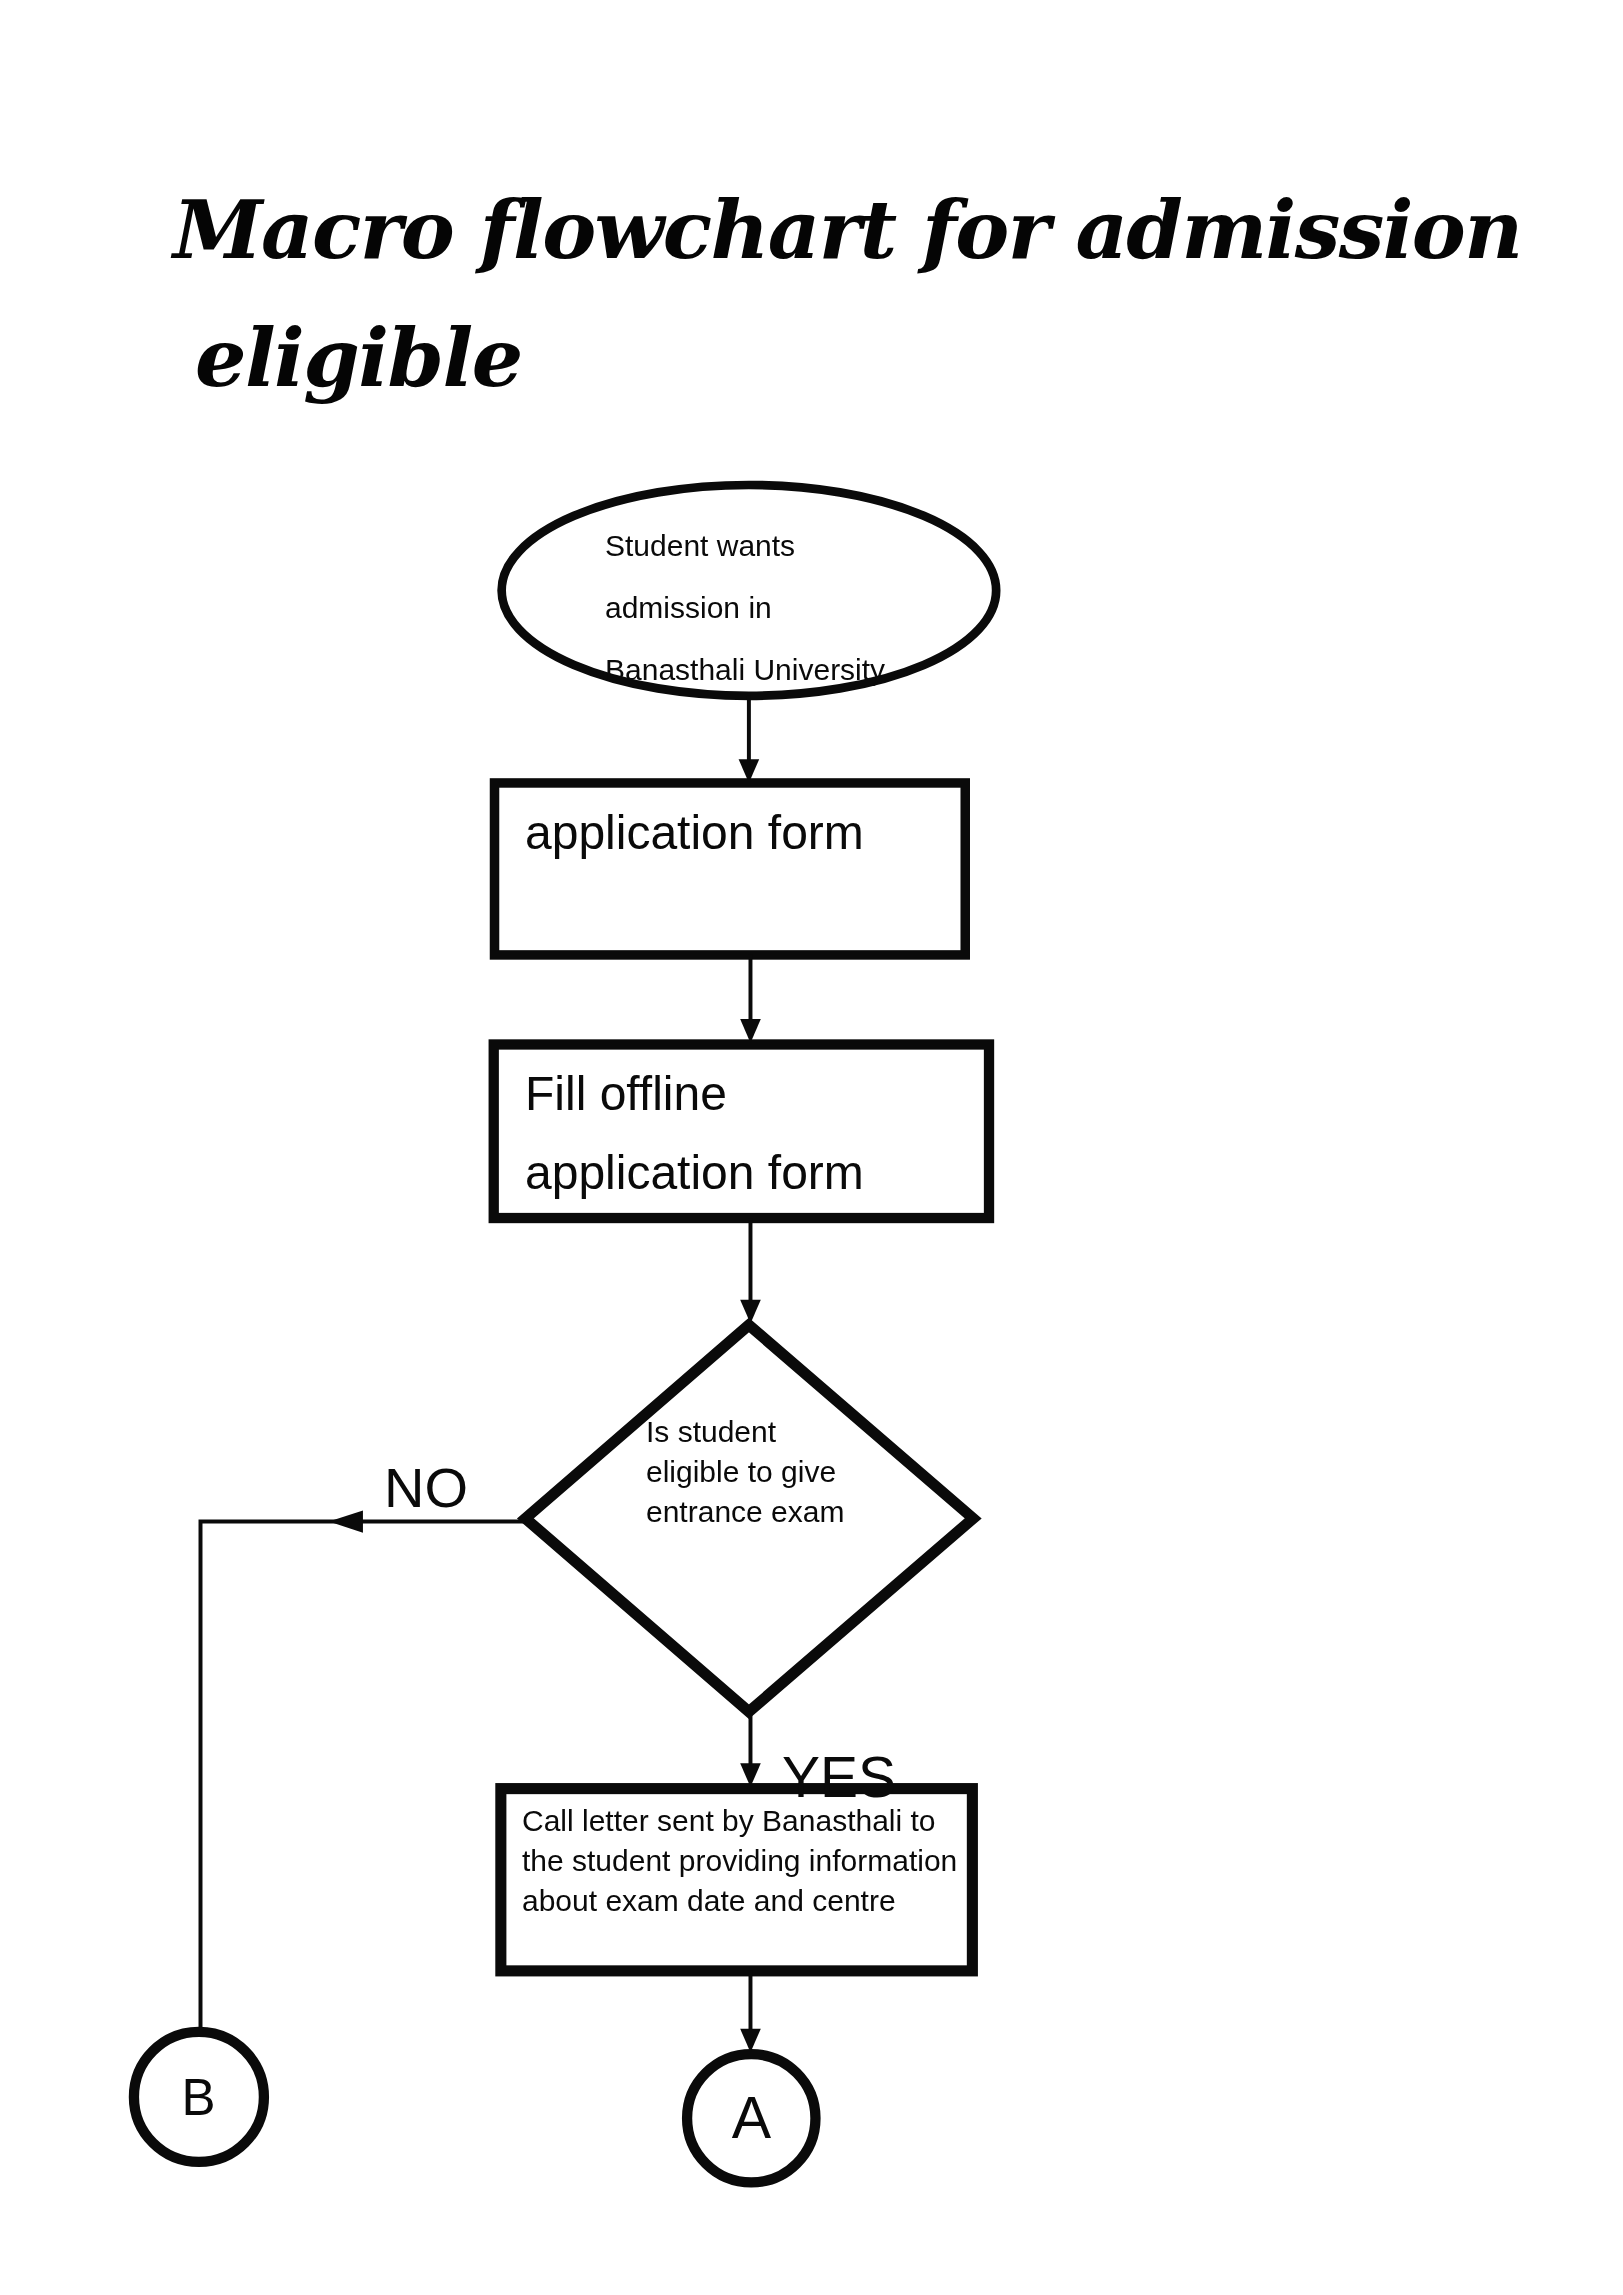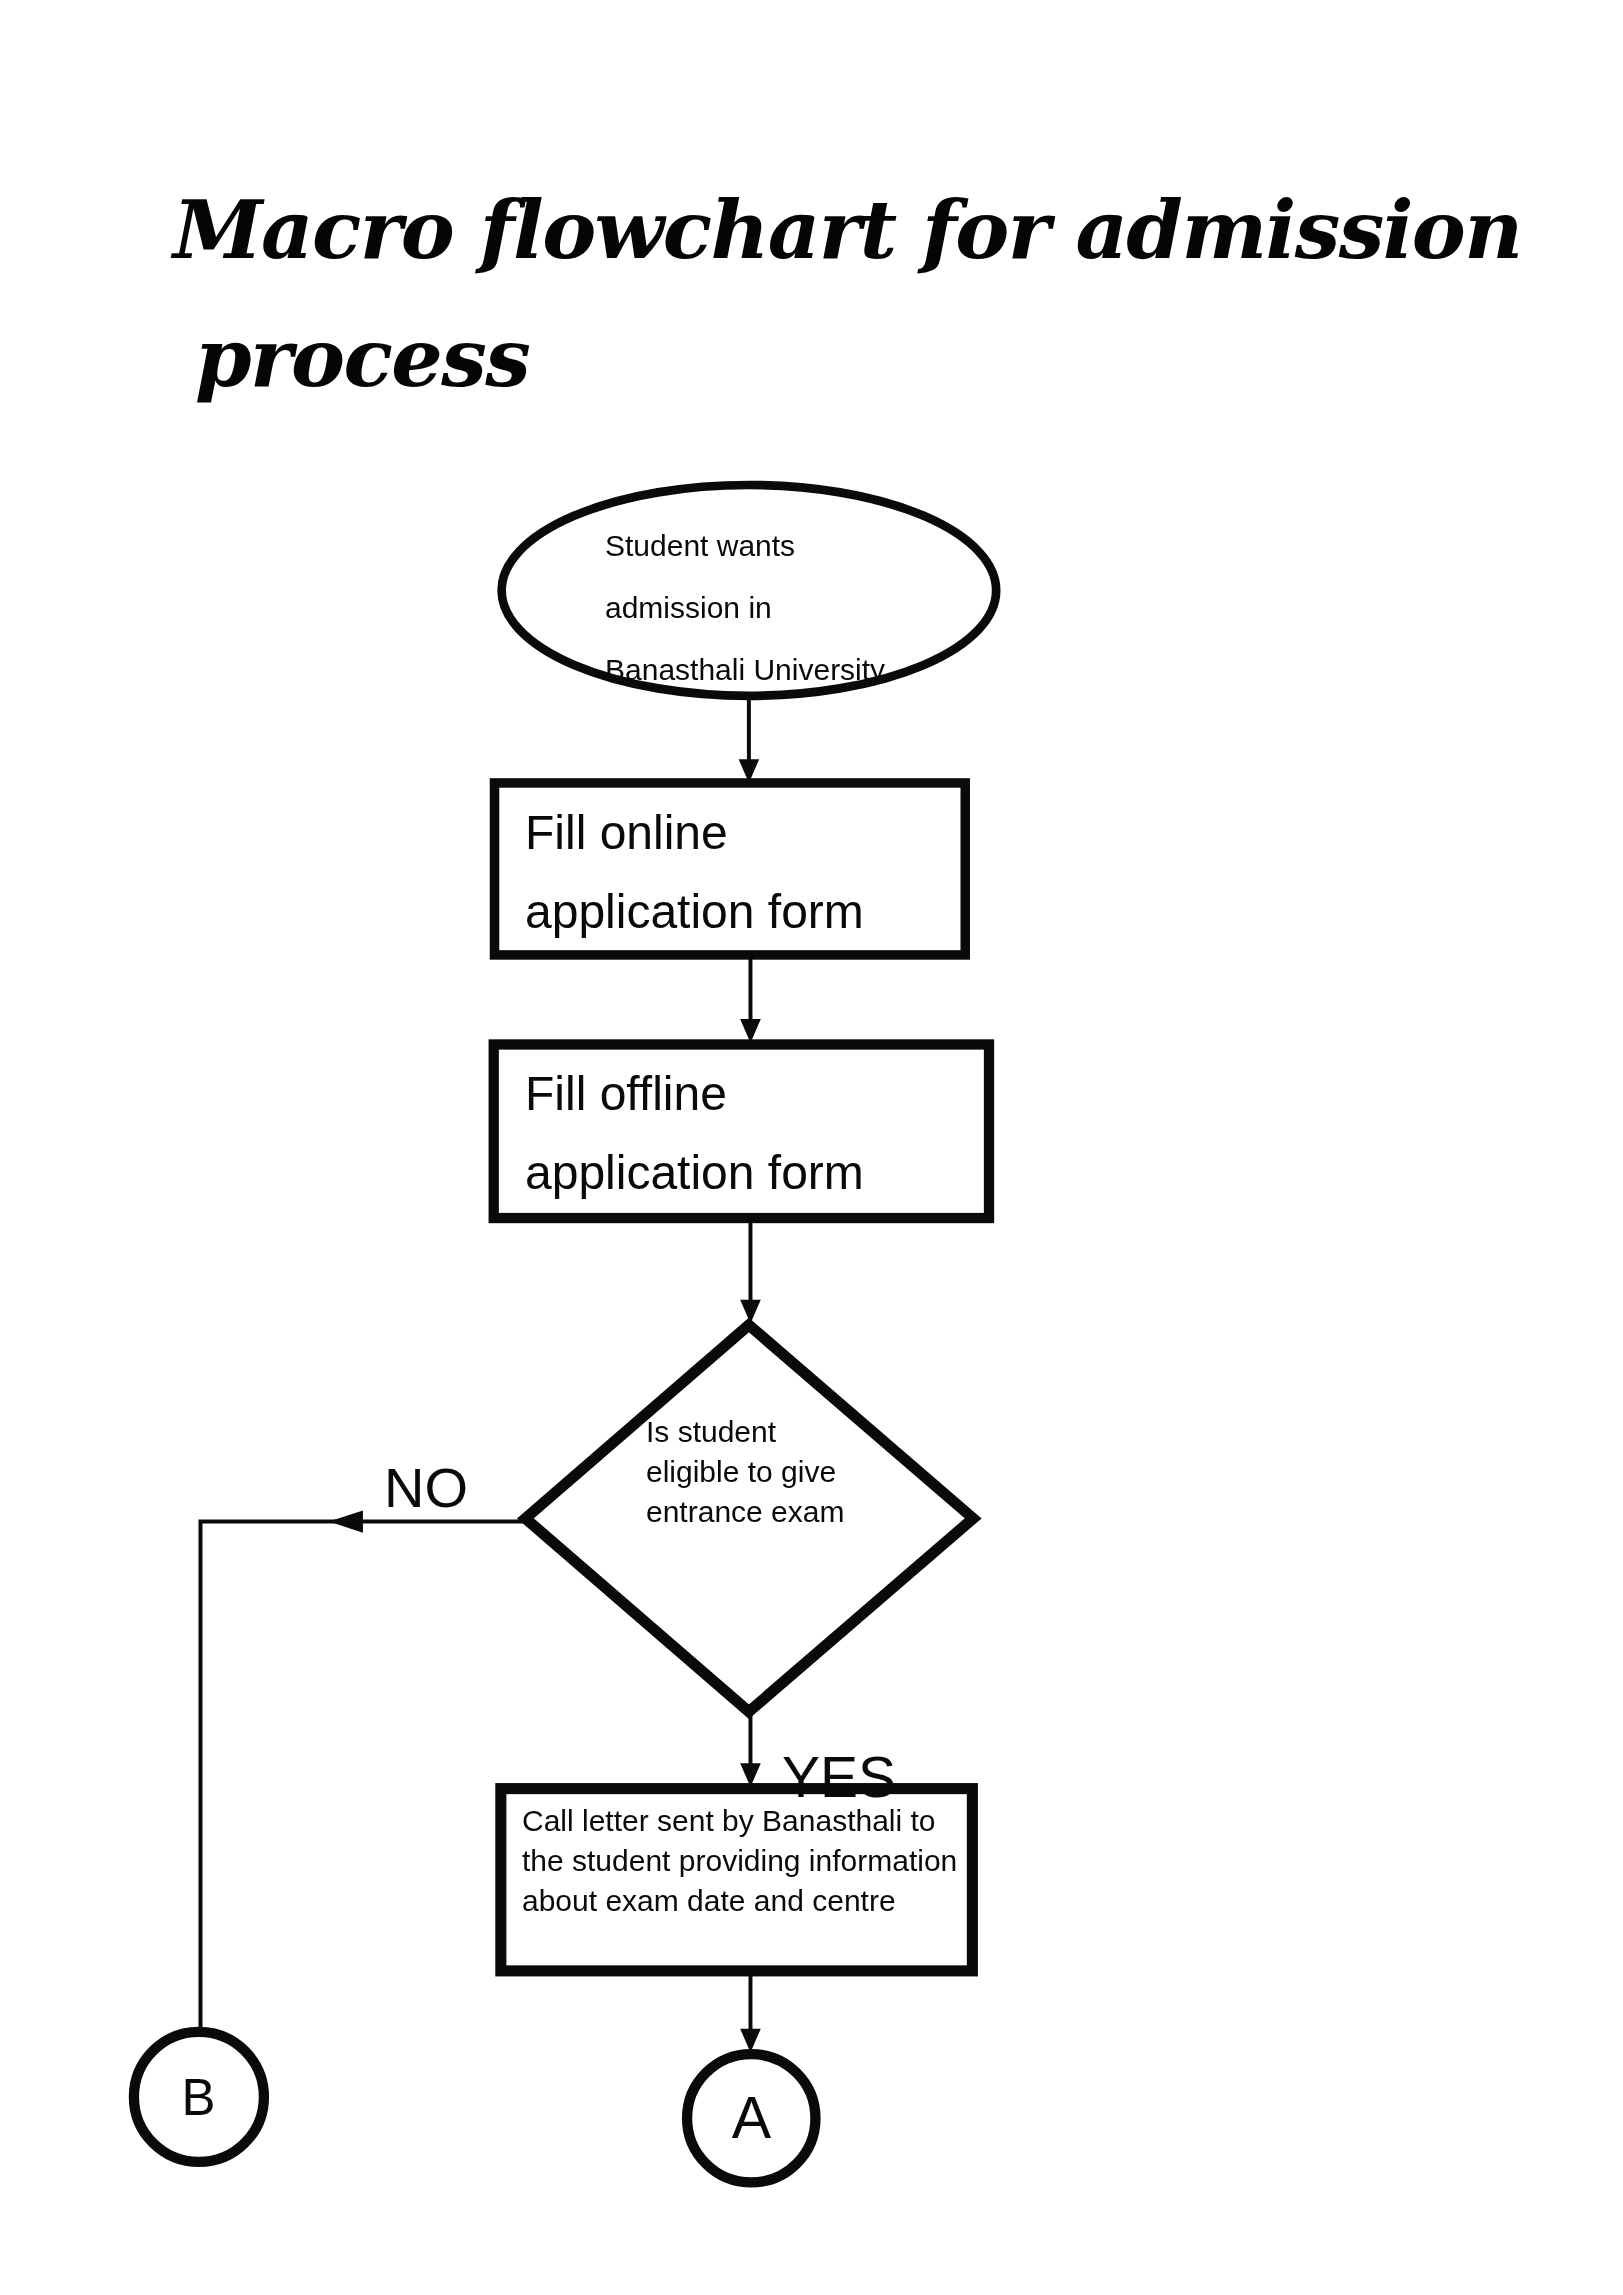--- a/index.html
+++ b/index.html
@@ -32,21 +32,21 @@
     display:flex;align-items:center;justify-content:center;
     width:79px;height:79px;line-height:1;
   }
 </style>
 </head>
 <body>
 
 <div id="page">
 
   <div class="abs title-line" style="left:173px; top:189px;">Macro flowchart for admission</div>
-  <div class="abs title-line" style="left:195px; top:317px;">process</div>
+  <div class="abs title-line" style="left:195px; top:317px;">eligible</div>
 
   <svg id="shapes" width="1623" height="2295" viewBox="0 0 2048 2896">
 
     <ellipse cx="945" cy="745" rx="312" ry="133" fill="#ffffff" stroke="#0a0a0a" stroke-width="11"></ellipse>
 
     <line x1="945" y1="878" x2="945" y2="962" stroke="#0a0a0a" stroke-width="5"></line>
     <polygon points="945,988 932,958 958,958" fill="#0a0a0a"></polygon>
 
     <rect x="624" y="988" width="594" height="217" fill="#ffffff" stroke="#0a0a0a" stroke-width="12"></rect>
 
@@ -75,21 +75,20 @@
     <circle cx="251" cy="2646" r="82" fill="#ffffff" stroke="#0a0a0a" stroke-width="13"></circle>
   </svg>
 
   <div class="abs node-label" style="left:565px; top:515px;margin-left:40px;">
     <div>Student wants</div>
     <div>admission in</div>
     <div>Banasthali University</div>
   </div>
 
   <div class="abs box-label" style="left:525px; top:793px;">
-    <div>Fill online</div>
     <div>application form</div>
   </div>
 
   <div class="abs box-label" style="left:525px; top:1054px;">
     <div>Fill offline</div>
     <div>application form</div>
   </div>
 
   <div class="abs small-label" style="left:646px; top:1412px;">
     <div>Is student</div>

